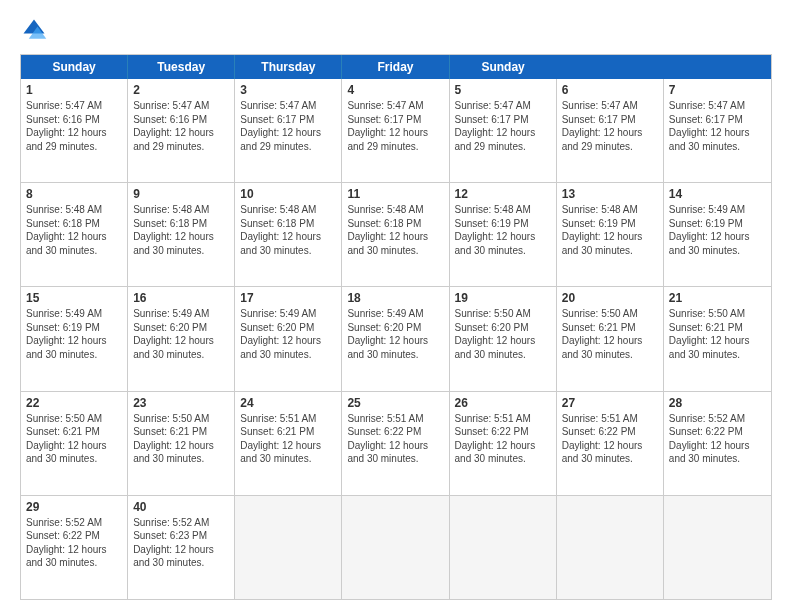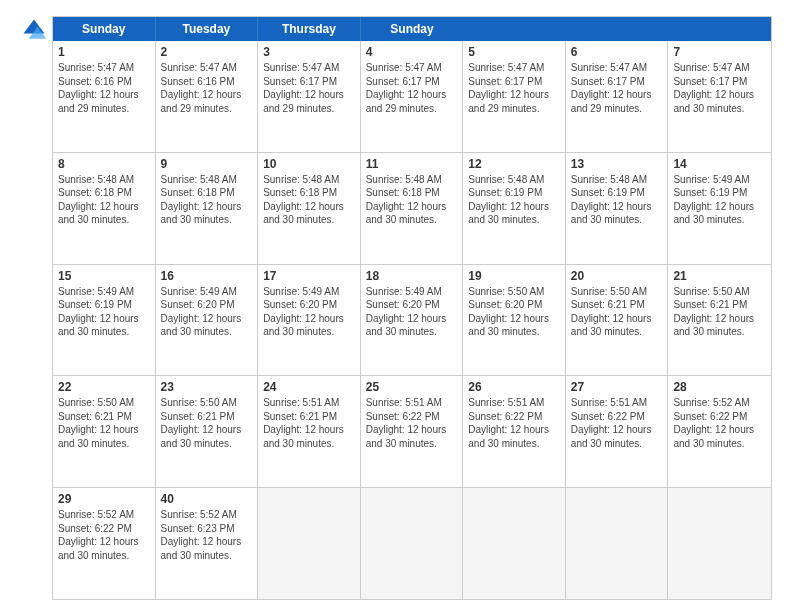--- a/index.html
+++ b/index.html
@@ -8,21 +8,21 @@
       background: #fff;
       width: 792px;
       height: 612px;
       overflow: hidden;
     }
     .page {
       width: 792px;
       height: 612px;
       padding: 16px 20px 12px 20px;
       display: flex;
-      flex-direction: row;
+      flex-direction: column;
     }
     .header {
       display: flex;
       justify-content: space-between;
       align-items: flex-start;
       margin-bottom: 10px;
     }
     .logo {
       display: flex;
       align-items: center;
@@ -143,20 +143,21 @@
       <h1></h1>
       <h2></h2>
     </div>
   </div>
 
   <div class="calendar">
     <div class="cal-header">
     <div class="cal-header-cell">Sunday</div>
         <div class="cal-header-cell">Tuesday</div>
         <div class="cal-header-cell">Thursday</div>
+        <div class="cal-header-cell">Friday</div>
         <div class="cal-header-cell">Sunday</div>
       </div>
     <div class="cal-body">
     <div class="cal-row">
           <div class="cal-cell">
             <span class="day-num">1</span>
             <div class="cell-text" style="white-space: pre-line;">Sunrise: 5:47 AM
 Sunset: 6:16 PM
 Daylight: 12 hours
 and 29 minutes.</div>

